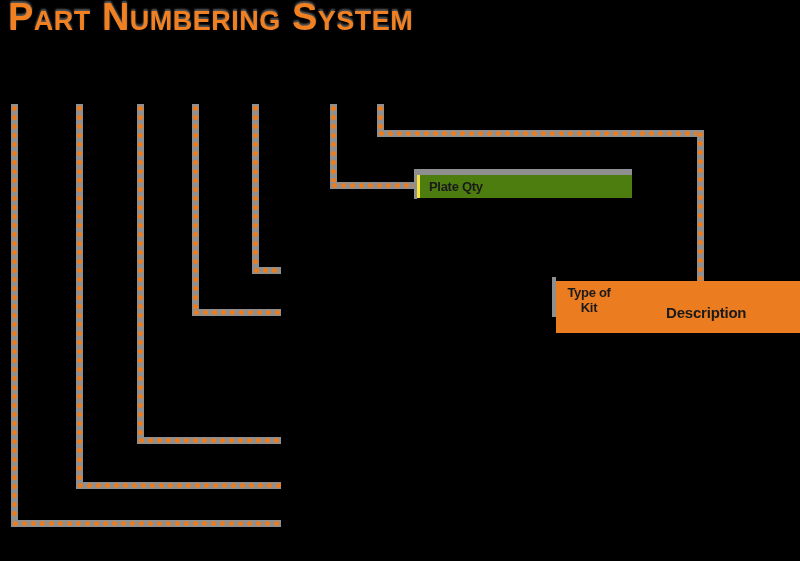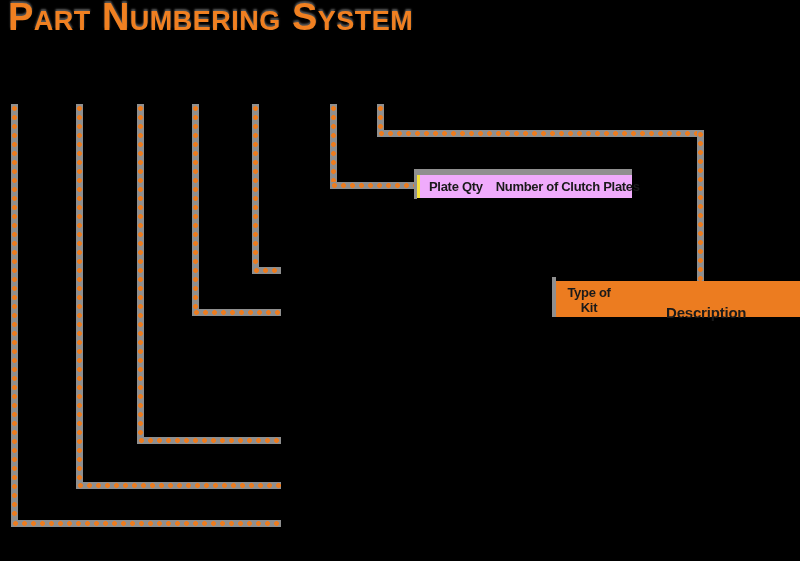--- a/index.html
+++ b/index.html
@@ -40,36 +40,36 @@
     height: 7px;
     background-image: radial-gradient(circle at 4.5px 3.5px, #ED7C1F 2.1px, rgba(0,0,0,0) 2.7px);
     background-size: 9px 7px;
   }
   .halo { position: absolute; background: #8F8F8F; }
   .accent { position: absolute; background: #F6E23A; }
   .plate-box {
     position: absolute;
     left: 420px; top: 175px;
     width: 212px; height: 23px;
-    background: #f0abfc;
+    background: #4d7c0f;
     color: #1A1A1A;
     font-weight: bold;
     font-size: 13px;
     letter-spacing: -0.3px;
     display: flex;
     align-items: center;
     gap: 13px;
     padding-left: 9px;
     box-sizing: border-box;
     white-space: nowrap;
   }
   .kit-box {
     position: absolute;
     left: 556px; top: 281px;
-    width: 244px; height: 36px;
+    width: 244px; height: 52px;
     background: #EC7C20;
     color: #1A1A1A;
     font-weight: bold;
   }
   .kit-field {
     position: absolute;
     left: 6px; top: 4px;
     width: 54px;
     text-align: center;
     font-size: 13px;
@@ -111,21 +111,20 @@
 
   <div class="vtrack" style="left:377px; top:104px; height:33px;"></div>
   <div class="htrack" style="left:377px; top:130px; width:327px;"></div>
   <div class="vtrack" style="left:697px; top:130px; height:151px;"></div>
 
   <div class="halo" style="left:414px; top:169px; width:218px; height:6px;"></div>
   <div class="halo" style="left:414px; top:169px; width:3px; height:30px;"></div>
   <div class="accent" style="left:417px; top:175px; width:3px; height:23px;"></div>
   <div class="plate-box">
     <span>Plate Qty</span>
-    <span>Number of Clutch Plates</span>
   </div>
 
   <div class="halo" style="left:552px; top:277px; width:4px; height:40px;"></div>
   <div class="kit-box">
     <div class="kit-field">
       <div>Type of</div>
       <div>Kit</div>
     </div>
     <div class="kit-desc">Description</div>
   </div>

